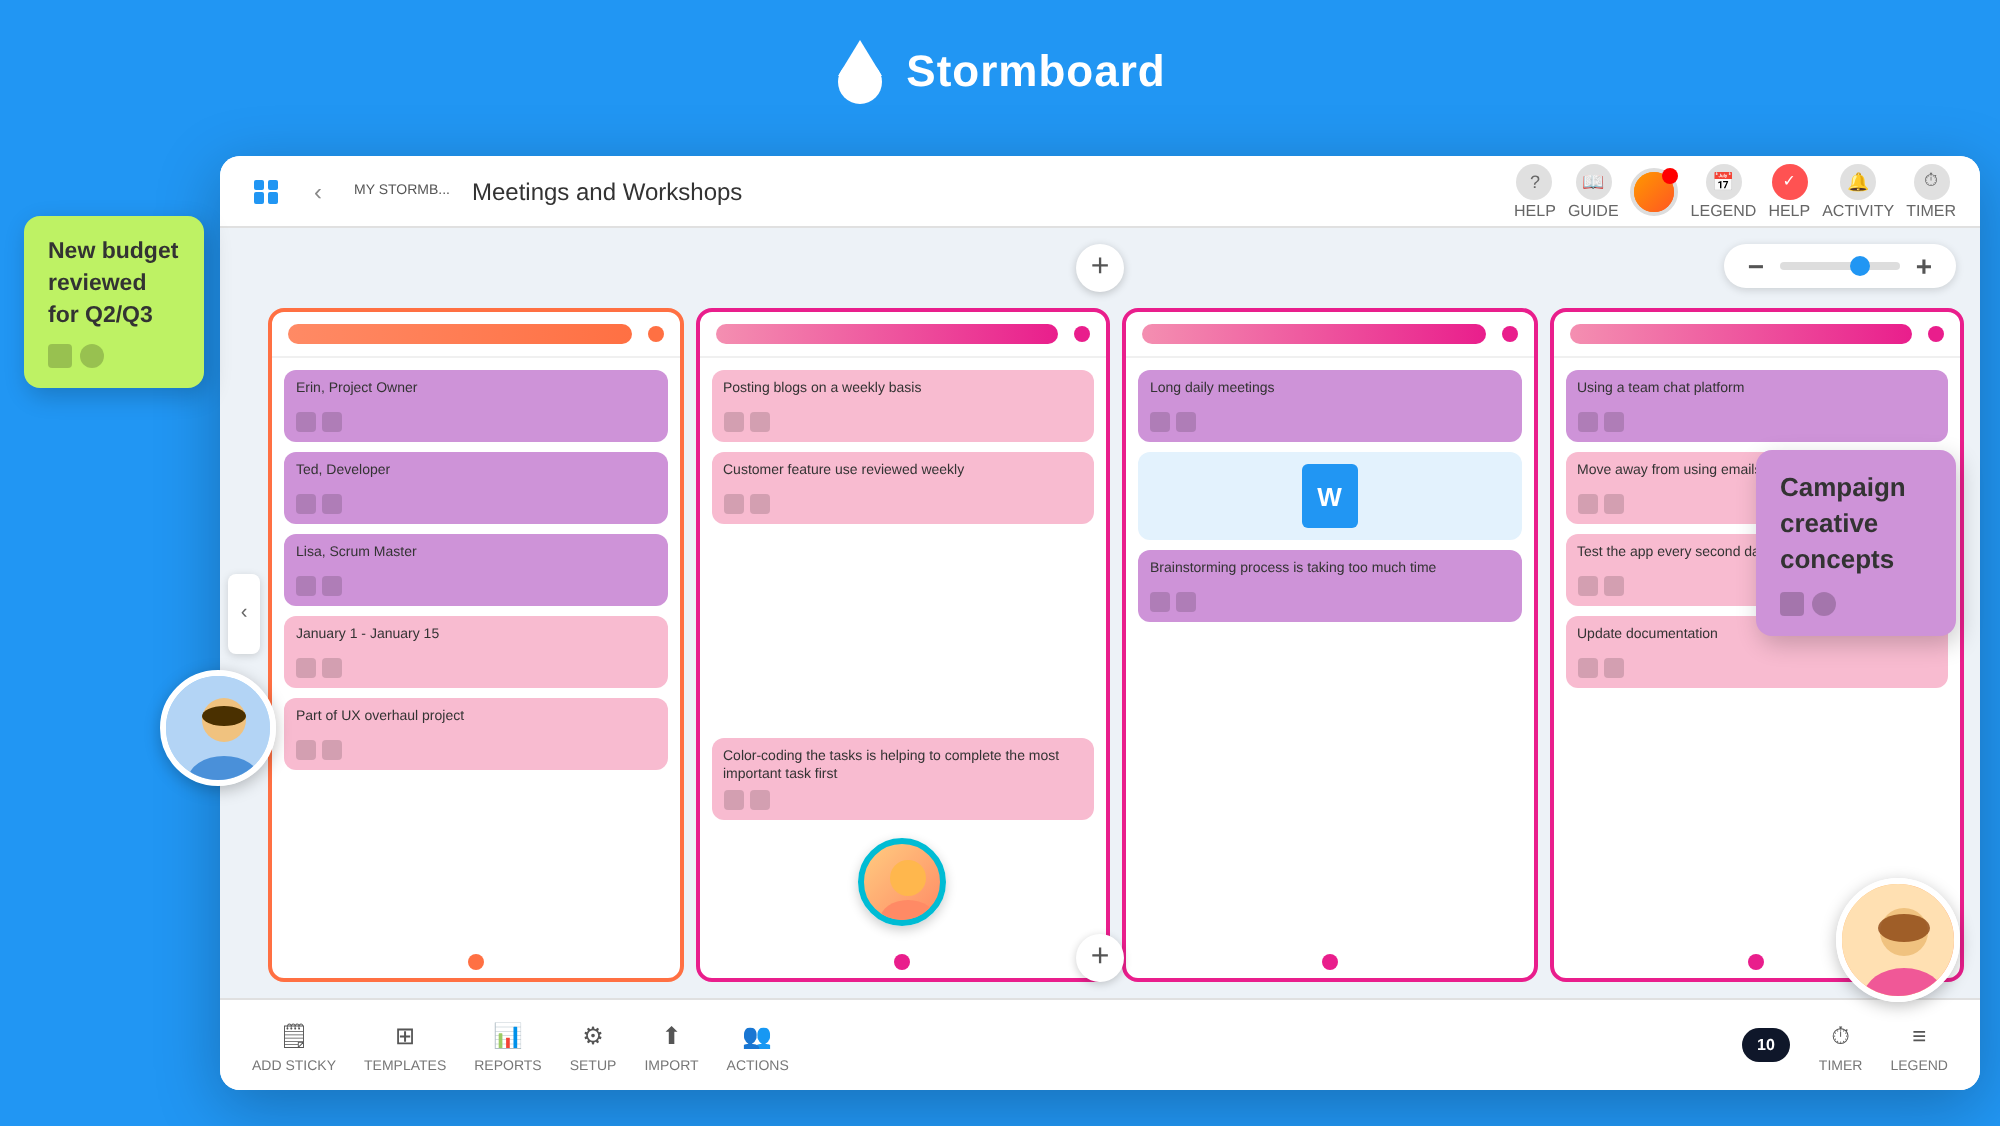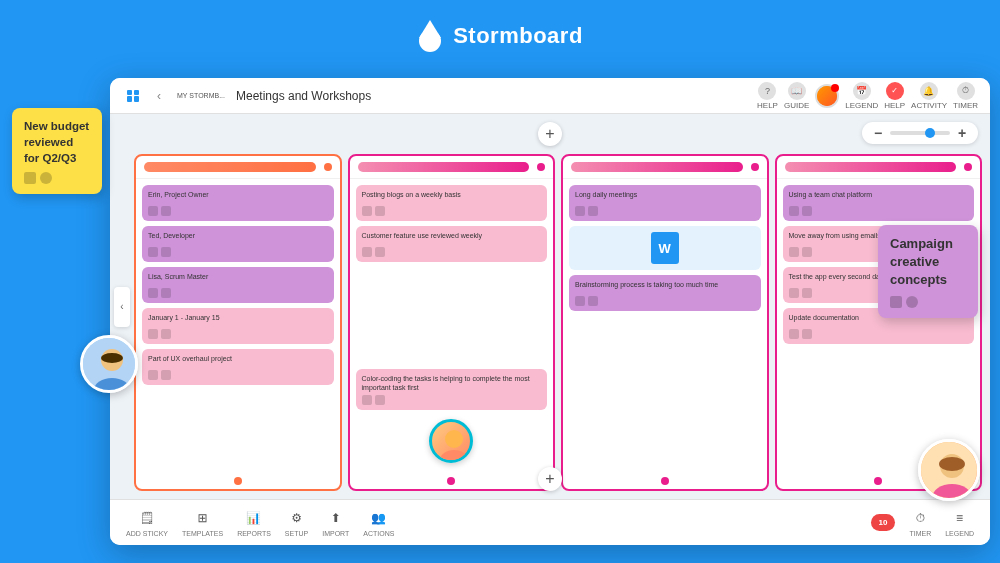--- a/index.html
+++ b/index.html
@@ -329,21 +329,21 @@
       width: 22px; height: 22px;
       border-radius: 50%;
       background: #e0e0e0;
       border: 2px solid white;
       margin-left: -6px;
       display: flex; align-items: center; justify-content: center;
       font-size: 7px; font-weight: 600; color: #555;
     }
 
     .my-votes-btn {
-      background: #ef4444;
+      background: #0f172a;
       color: white;
       border-radius: 20px;
       padding: 4px 8px;
       font-size: 8px;
       font-weight: 600;
       display: flex; align-items: center; gap: 2px;
     }
 
     
     .floating-sticky {
@@ -352,21 +352,21 @@
       padding: 10px 12px;
       font-weight: 600;
       font-size: 13px;
       line-height: 1.4;
       color: #333;
       z-index: 20;
       box-shadow: 2px 4px 12px rgba(0,0,0,0.2);
     }
 
     .sticky-note-yellow {
-      background: #fde047;
+      background: #bef264;
       top: 108px;
       left: 12px;
       width: 90px;
       font-size: 11.5px;
     }
     .sticky-note-purple {
       background: #ce93d8;
       top: 225px;
       right: 22px;
       width: 100px;

